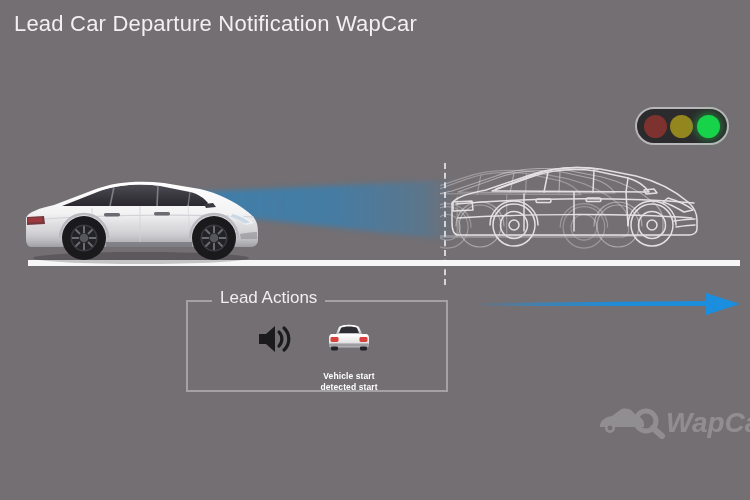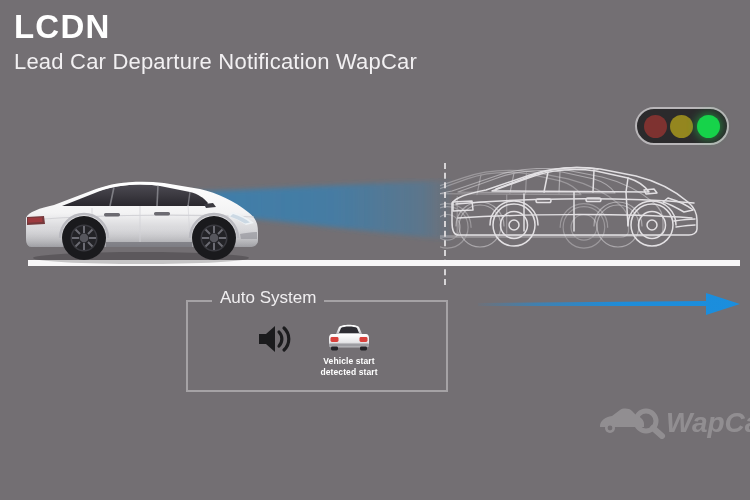--- a/index.html
+++ b/index.html
@@ -164,20 +164,21 @@
     align-items: flex-start;
     justify-content: center;
     gap: 24px;
     padding-top: 8px;
     box-sizing: border-box;
   }
   .aa-item {
     display: flex;
     flex-direction: column;
     align-items: center;
+    gap: 15px;
   }
   .speaker-icon { width: 40px; height: 34px; }
   .aa-car-icon  { width: 46px; height: 30px; }
   .aa-caption {
     margin-top: 4px;
     font-size: 8.5px;
     font-weight: bold;
     color: #ffffff;
     text-align: center;
     line-height: 10.5px;
@@ -194,21 +195,20 @@
     height: 42px;
     opacity: 0.30;
   }
 </style>
 </head>
 <body>
 
 <div id="stage">
 
   <div class="title-block">
-    <div class="title-main">LCDN</div>
     <div class="title-sub">Lead Car Departure Notification WapCar</div>
   </div>
 
   <div class="traffic-light">
     <div class="lamp lamp-red"></div>
     <div class="lamp lamp-yellow"></div>
     <div class="lamp lamp-green"></div>
   </div>
 
   <svg class="sensor-beam" viewBox="0 0 260 78" preserveAspectRatio="none">
@@ -421,21 +421,21 @@
         <stop offset="22%" stop-color="#1a8ede" stop-opacity="0.55"></stop>
         <stop offset="55%" stop-color="#1a8ede" stop-opacity="0.95"></stop>
         <stop offset="100%" stop-color="#1a8ede" stop-opacity="1"></stop>
       </linearGradient>
     </defs>
     <path d="M0,13 L228,11 L228,3 L262,14 L228,25 L228,16 L0,16 Z" fill="url(#arrowGrad)"></path>
   </svg>
 
   <div class="auto-actions">
     <div class="aa-border"></div>
-    <div class="aa-legend">Auto System</div>
+    <div class="aa-legend">Lead Actions</div>
 
     <div class="aa-body">
 
       <div class="aa-item">
         <svg class="speaker-icon" viewBox="0 0 40 34">
           <path d="M3,12 L10,12 L19,4 L19,30 L10,22 L3,22 Z" fill="#1b1b1d"></path>
           <path d="M23,10 A10,10 0 0 1 23,24" stroke="#1b1b1d" stroke-width="3.2" fill="none" stroke-linecap="round"></path>
           <path d="M28,6 A15,15 0 0 1 28,28" stroke="#1b1b1d" stroke-width="3.2" fill="none" stroke-linecap="round"></path>
         </svg>
       </div>

